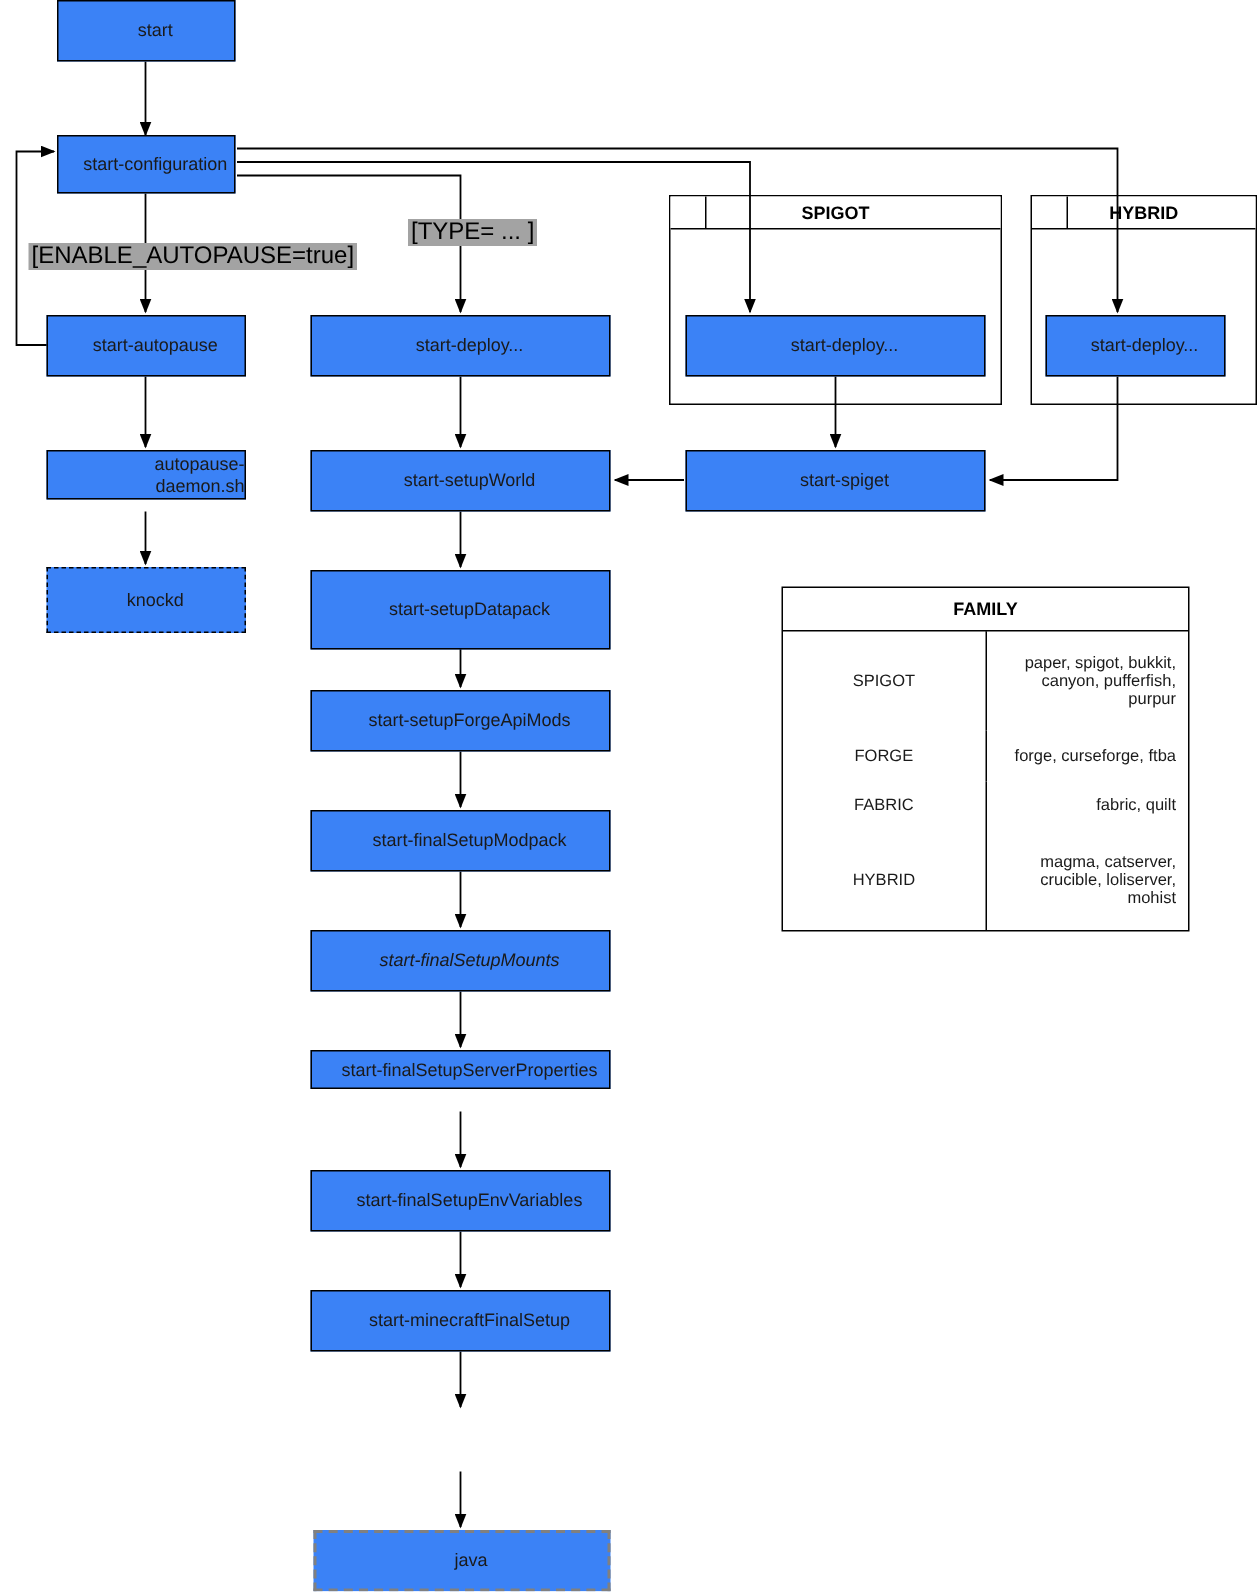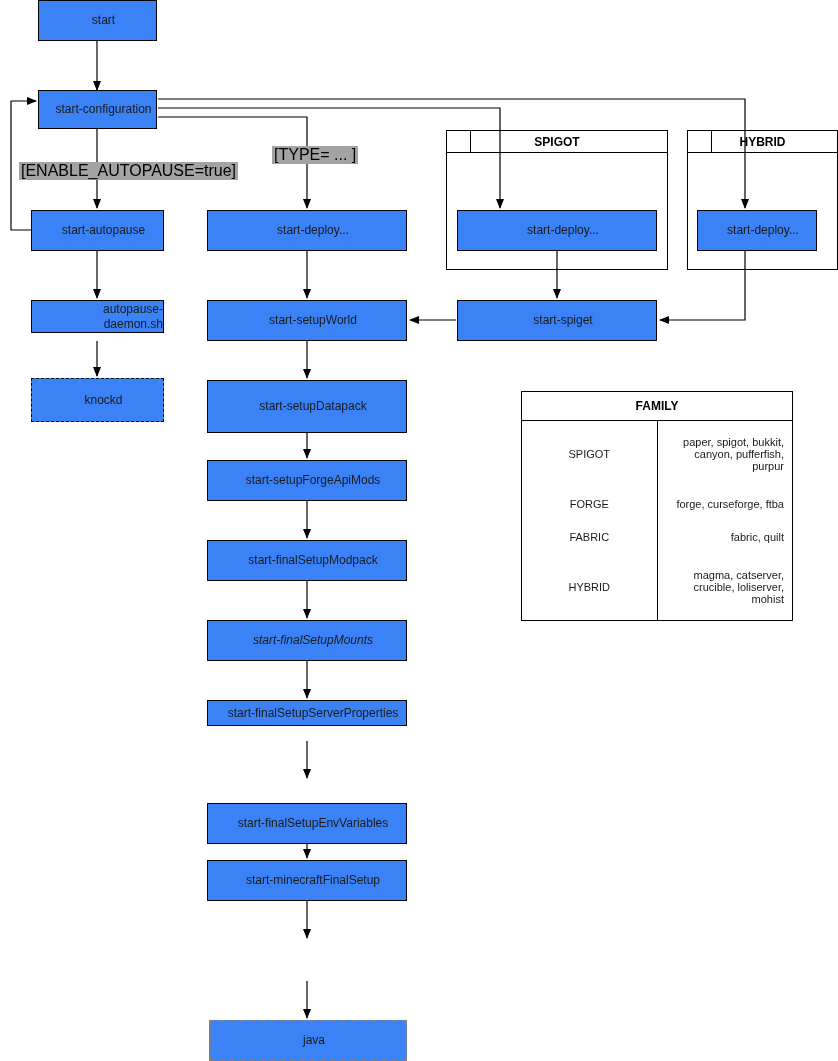--- a/index.html
+++ b/index.html
@@ -213,21 +213,21 @@
   <div class="node" style="left:207px; top:380px; width:200px; height:53px;">start-setupDatapack</div>
 
   <div class="node" style="left:207px; top:460px; width:200px; height:41px;">start-setupForgeApiMods</div>
 
   <div class="node" style="left:207px; top:540px; width:200px; height:41px;">start-finalSetupModpack</div>
 
   <div class="node" style="left:207px; top:620px; width:200px; height:41px;font-style:italic;">start-finalSetupMounts</div>
 
   <div class="node" style="left:207px; top:700px; width:200px; height:26px;">start-finalSetupServerProperties</div>
 
-  <div class="node" style="left:207px; top:780px; width:200px; height:41px;margin-top:23px;">start-finalSetupEnvVariables</div>
+  <div class="node" style="left:207px; top:780px; width:200px; height:41px;">start-finalSetupEnvVariables</div>
 
   <div class="node" style="left:207px; top:860px; width:200px; height:41px;">start-minecraftFinalSetup</div>
 
 
   <div class="node dashed-gray" style="left:209px; top:1020px; width:198px; height:41px;">java</div>
 
   <div class="edge-label" style="left:19px; top:162px;">[ENABLE_AUTOPAUSE=true]</div>
 
   <div class="edge-label" style="left:272px; top:146px;">[TYPE= ... ]</div>
 

